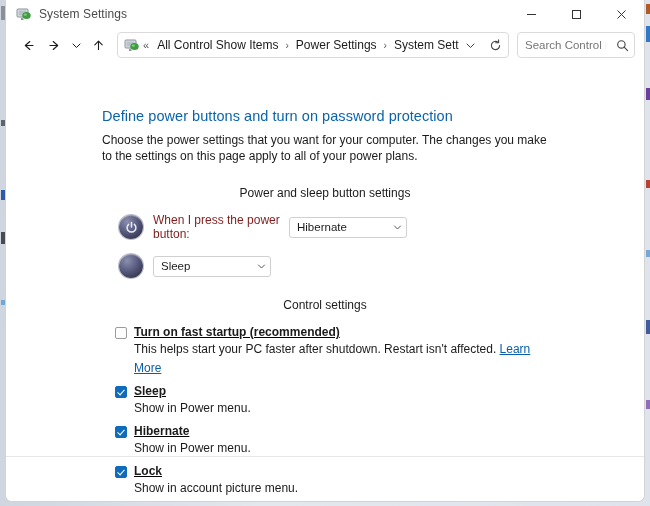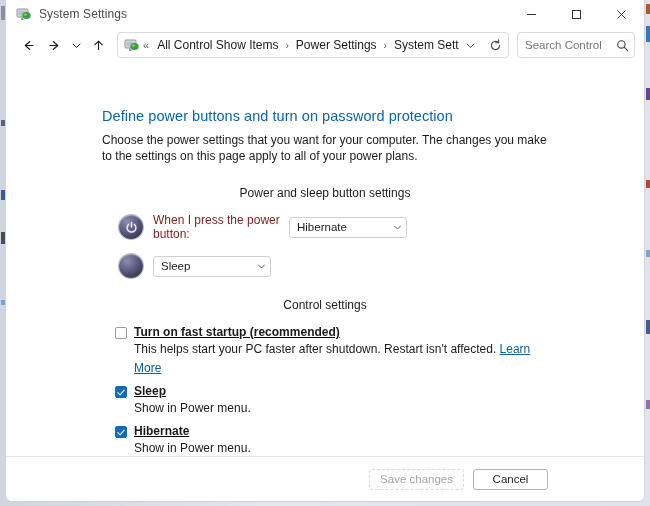--- a/index.html
+++ b/index.html
@@ -593,18 +593,14 @@
           <span class="cb on"></span>
           <span class="chk-label">Lock</span>
         </div>
         <div class="chk-sub">Show in account picture menu.</div>
 
       </div>
     </div>
 
     <div class="footer-sep"></div>
 
-    <div class="footer">
-      <div class="btn disabled">Save changes</div>
-      <div class="btn normal">Cancel</div>
-    </div>
   </div>
 </div>
 
 </body></html>

